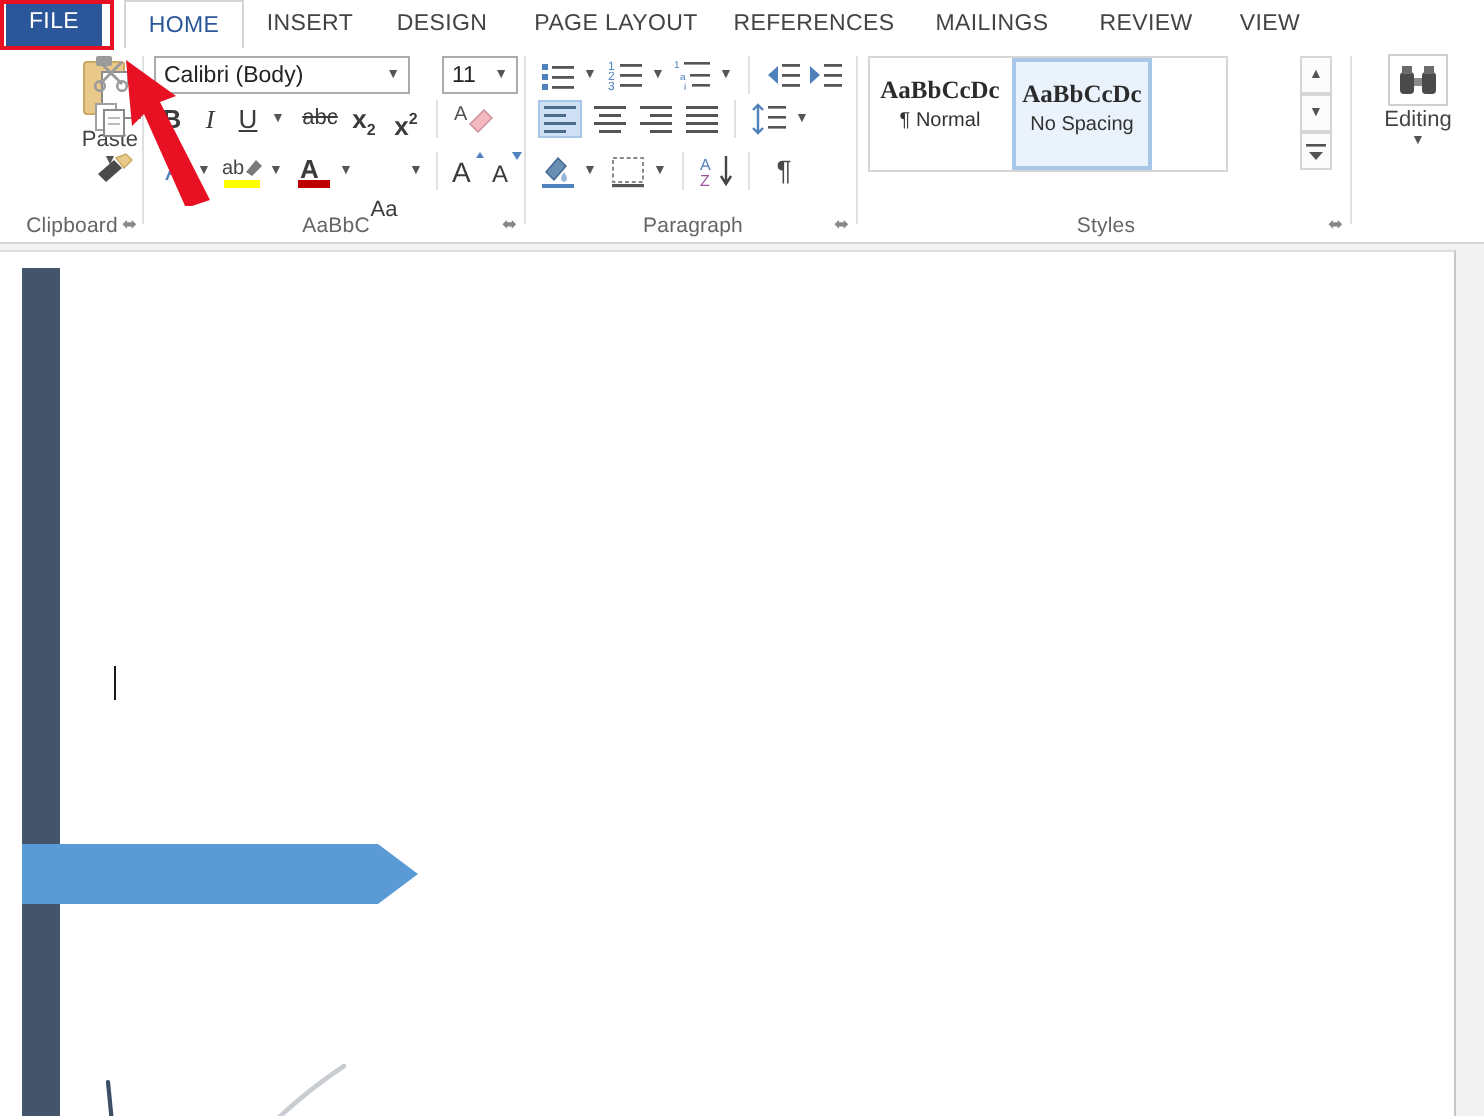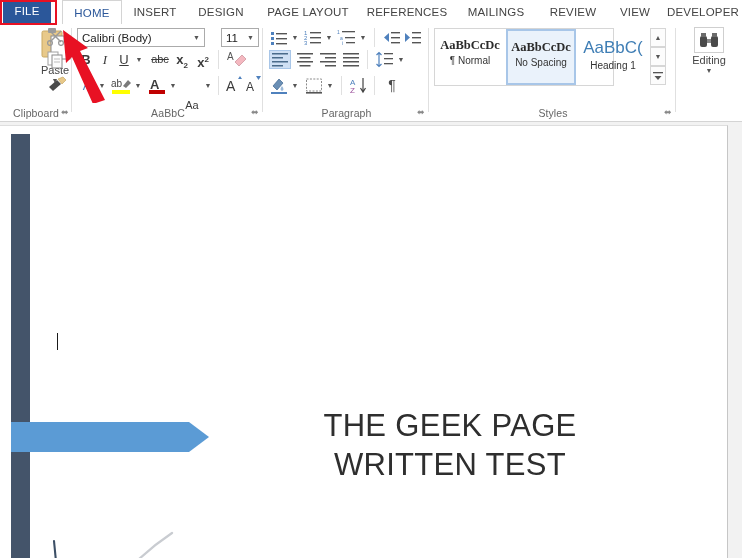--- a/index.html
+++ b/index.html
@@ -150,21 +150,20 @@
   <div class="tabbar">
     <div class="tab file" style="left:3px;width:48px;">FILE</div>
     <div class="tab active" style="left:62px;width:58px;">HOME</div>
     <div class="tab" style="left:124px;width:62px;">INSERT</div>
     <div class="tab" style="left:190px;width:62px;">DESIGN</div>
     <div class="tab" style="left:256px;width:104px;">PAGE LAYOUT</div>
     <div class="tab" style="left:364px;width:86px;">REFERENCES</div>
     <div class="tab" style="left:454px;width:84px;">MAILINGS</div>
     <div class="tab" style="left:542px;width:62px;">REVIEW</div>
     <div class="tab" style="left:608px;width:54px;">VIEW</div>
-    <div class="tab" style="left:664px;width:78px;">DEVELOPER</div>
   </div>
 
   <div class="ribbon">
 
     <div class="group" id="g-clipboard">
       <div class="paste-btn">
         <div class="clip-icon">
           <svg width="34" height="36" viewBox="0 0 34 36">
             <rect x="4" y="4" width="20" height="26" rx="1.5" fill="#e8c98a" stroke="#c9a963" stroke-width="1"></rect>
             <rect x="10" y="1" width="8" height="5" rx="1" fill="#9b9b9b"></rect>
@@ -402,24 +401,20 @@
 
     <div class="group" id="g-styles">
       <div class="styles-frame">
         <div class="style-item" style="left:0;">
           <div class="style-prev">AaBbCcDc</div>
           <div class="style-name">¶ Normal</div>
         </div>
         <div class="style-item sel" style="left:71px;">
           <div class="style-prev">AaBbCcDc</div>
           <div class="style-name">No Spacing</div>
-        </div>
-        <div class="style-item" style="left:143px;">
-          <div class="style-prev h1">AaBbC(</div>
-          <div class="style-name">Heading 1</div>
         </div>
       </div>
       <div class="style-scroll" style="left:220px; top:4px;">▲</div>
       <div class="style-scroll" style="left:220px; top:23px;">▼</div>
       <div class="style-scroll" style="left:220px; top:42px;">
         <svg width="12" height="16" viewBox="0 0 12 16" style="vertical-align:top;margin-top:2px;">
           <rect x="1" y="3" width="10" height="1.3" fill="#555"></rect>
           <path d="M2.5 7 L9.5 7 L6 11 Z" fill="#555"></path>
         </svg>
       </div>
@@ -465,24 +460,20 @@
       <div class="deco-bar"></div>
 
       <div class="deco-arrow">
         <svg width="198" height="30" viewBox="0 0 198 30">
           <path d="M0 0 L178 0 L198 15 L178 30 L0 30 Z" fill="#5b9bd5"></path>
         </svg>
       </div>
 
       <div class="caretmark"></div>
 
-      <div class="doc-title">
-        <div>THE GEEK PAGE</div>
-        <div>WRITTEN TEST</div>
-      </div>
 
     </div>
   </div>
 
   <div class="annot-rect"></div>
   <div class="annot-arrow">
     <svg width="70" height="85" viewBox="0 0 70 85">
       <path d="M13 12 L38 30 L30 33 L55 82 L43 86 L22 39 L16 45 Z" fill="#e81123"></path>
     </svg>
   </div>

